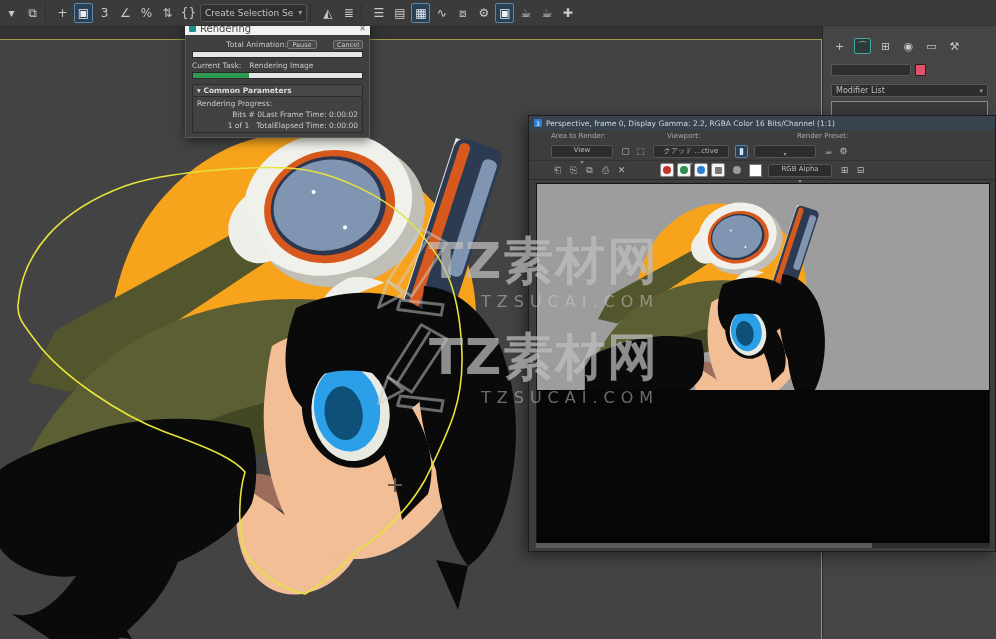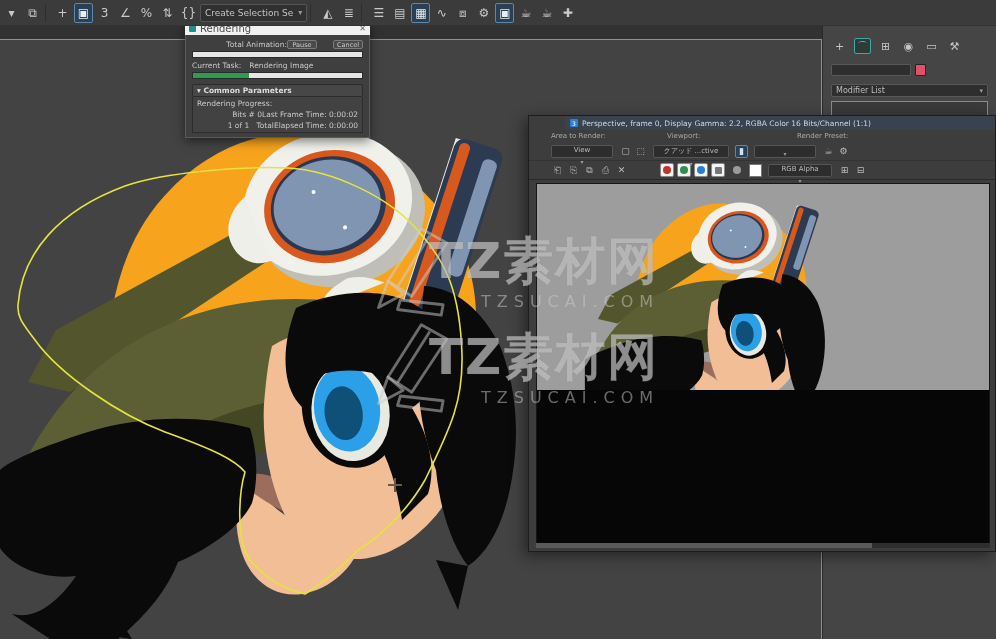--- a/index.html
+++ b/index.html
@@ -51,21 +51,21 @@
     font-size:6.5px;color:#ccc;display:flex;align-items:center;justify-content:center;}
   .rd-bar{height:7px;background:#e6e6e6;border:1px solid #2a2a2a;margin-top:2px;}
   .rd-bar .fill{height:100%;background:#2e9b50;}
   #rd-rollout{margin-top:5px;background:#474747;border:1px solid #2c2c2c;border-radius:2px;
     padding:1px 4px;font-weight:bold;color:#ddd;}
   #rd-inset{border:1px solid #2c2c2c;border-top:none;padding:2px 4px;background:#424242;}
 
   
   #rfw{position:absolute;left:528px;top:115px;width:468px;height:437px;background:#3d3d3d;
     border:1px solid #1d1d1d;z-index:4;box-shadow:-4px 4px 14px rgba(0,0,0,.45);}
-  #rfw-titlebar{height:14px;background:#39434f;display:flex;align-items:center;gap:4px;padding:0 5px;margin-left:36px;}
+  #rfw-titlebar{height:14px;background:#39434f;display:flex;align-items:center;gap:4px;padding:0 5px;}
   #rfw-titlebar .win-ico{width:8px;height:8px;background:#2f7fd0;border-radius:1px;color:#fff;font-size:6px;
     display:flex;align-items:center;justify-content:center;}
   #rfw-title{font-size:7.5px;color:#cdd6e0;white-space:nowrap;overflow:hidden;}
   .rfw-row{display:flex;align-items:center;gap:6px;padding:1px 22px;}
   .rfw-label{font-size:7px;color:#a8a8a8;}
   #rfw-labels{height:12px;}
   #rfw-controls{height:18px;}
   .rfw-dd{height:13px;background:#2d2d2d;border:1px solid #555;border-radius:2px;color:#bdbdbd;
     font-size:7px;display:inline-flex;align-items:center;justify-content:space-between;gap:4px;padding:0 3px;flex-direction:column;}
   .rfw-dd i{font-style:normal;font-size:6px;color:#999;}

